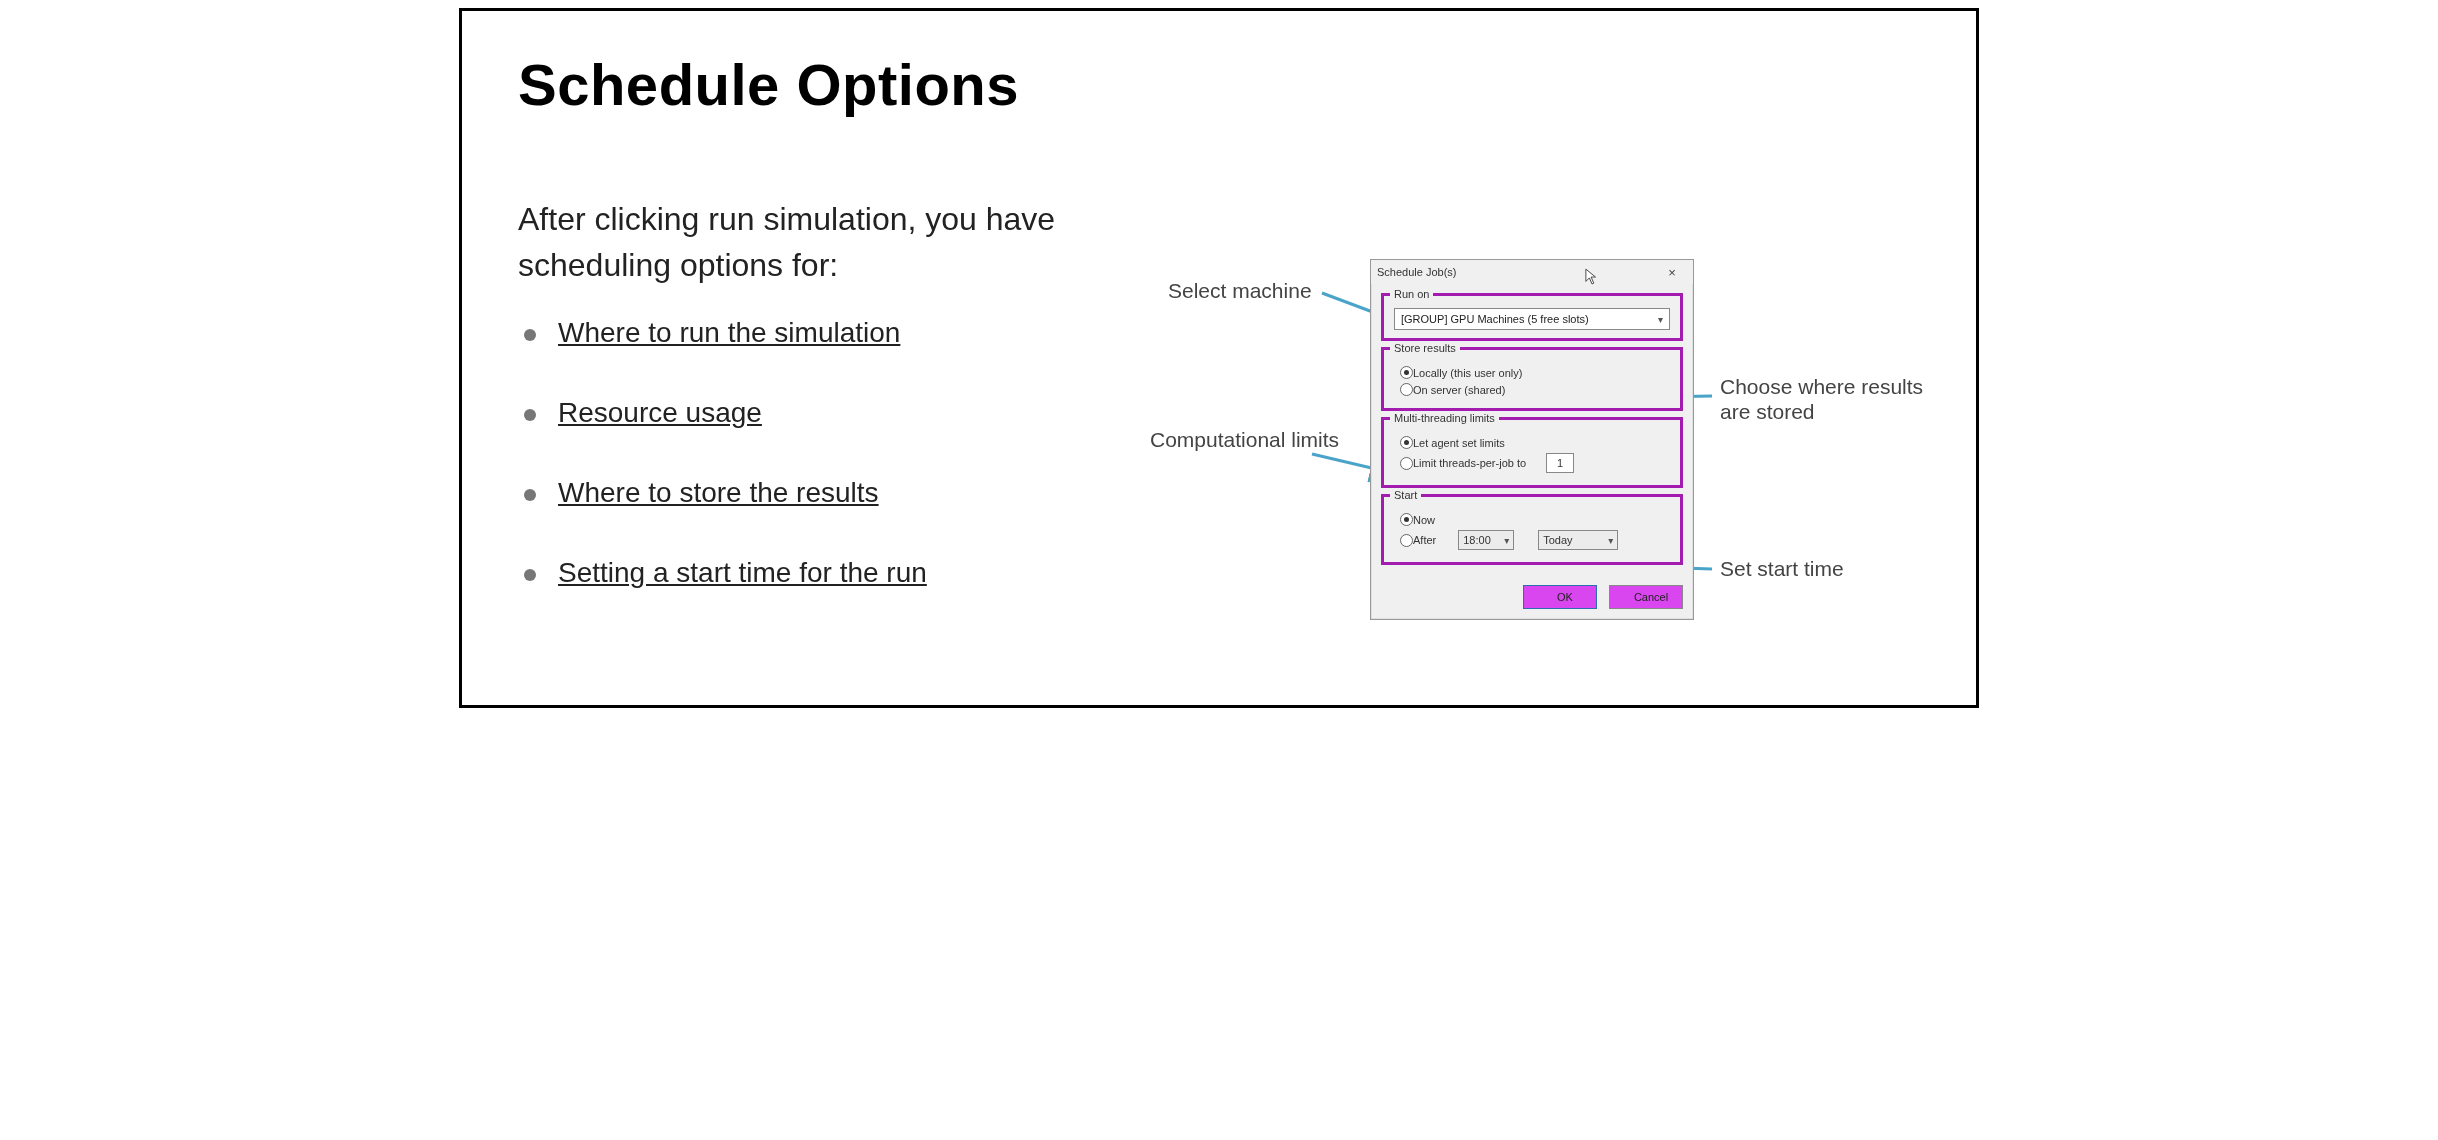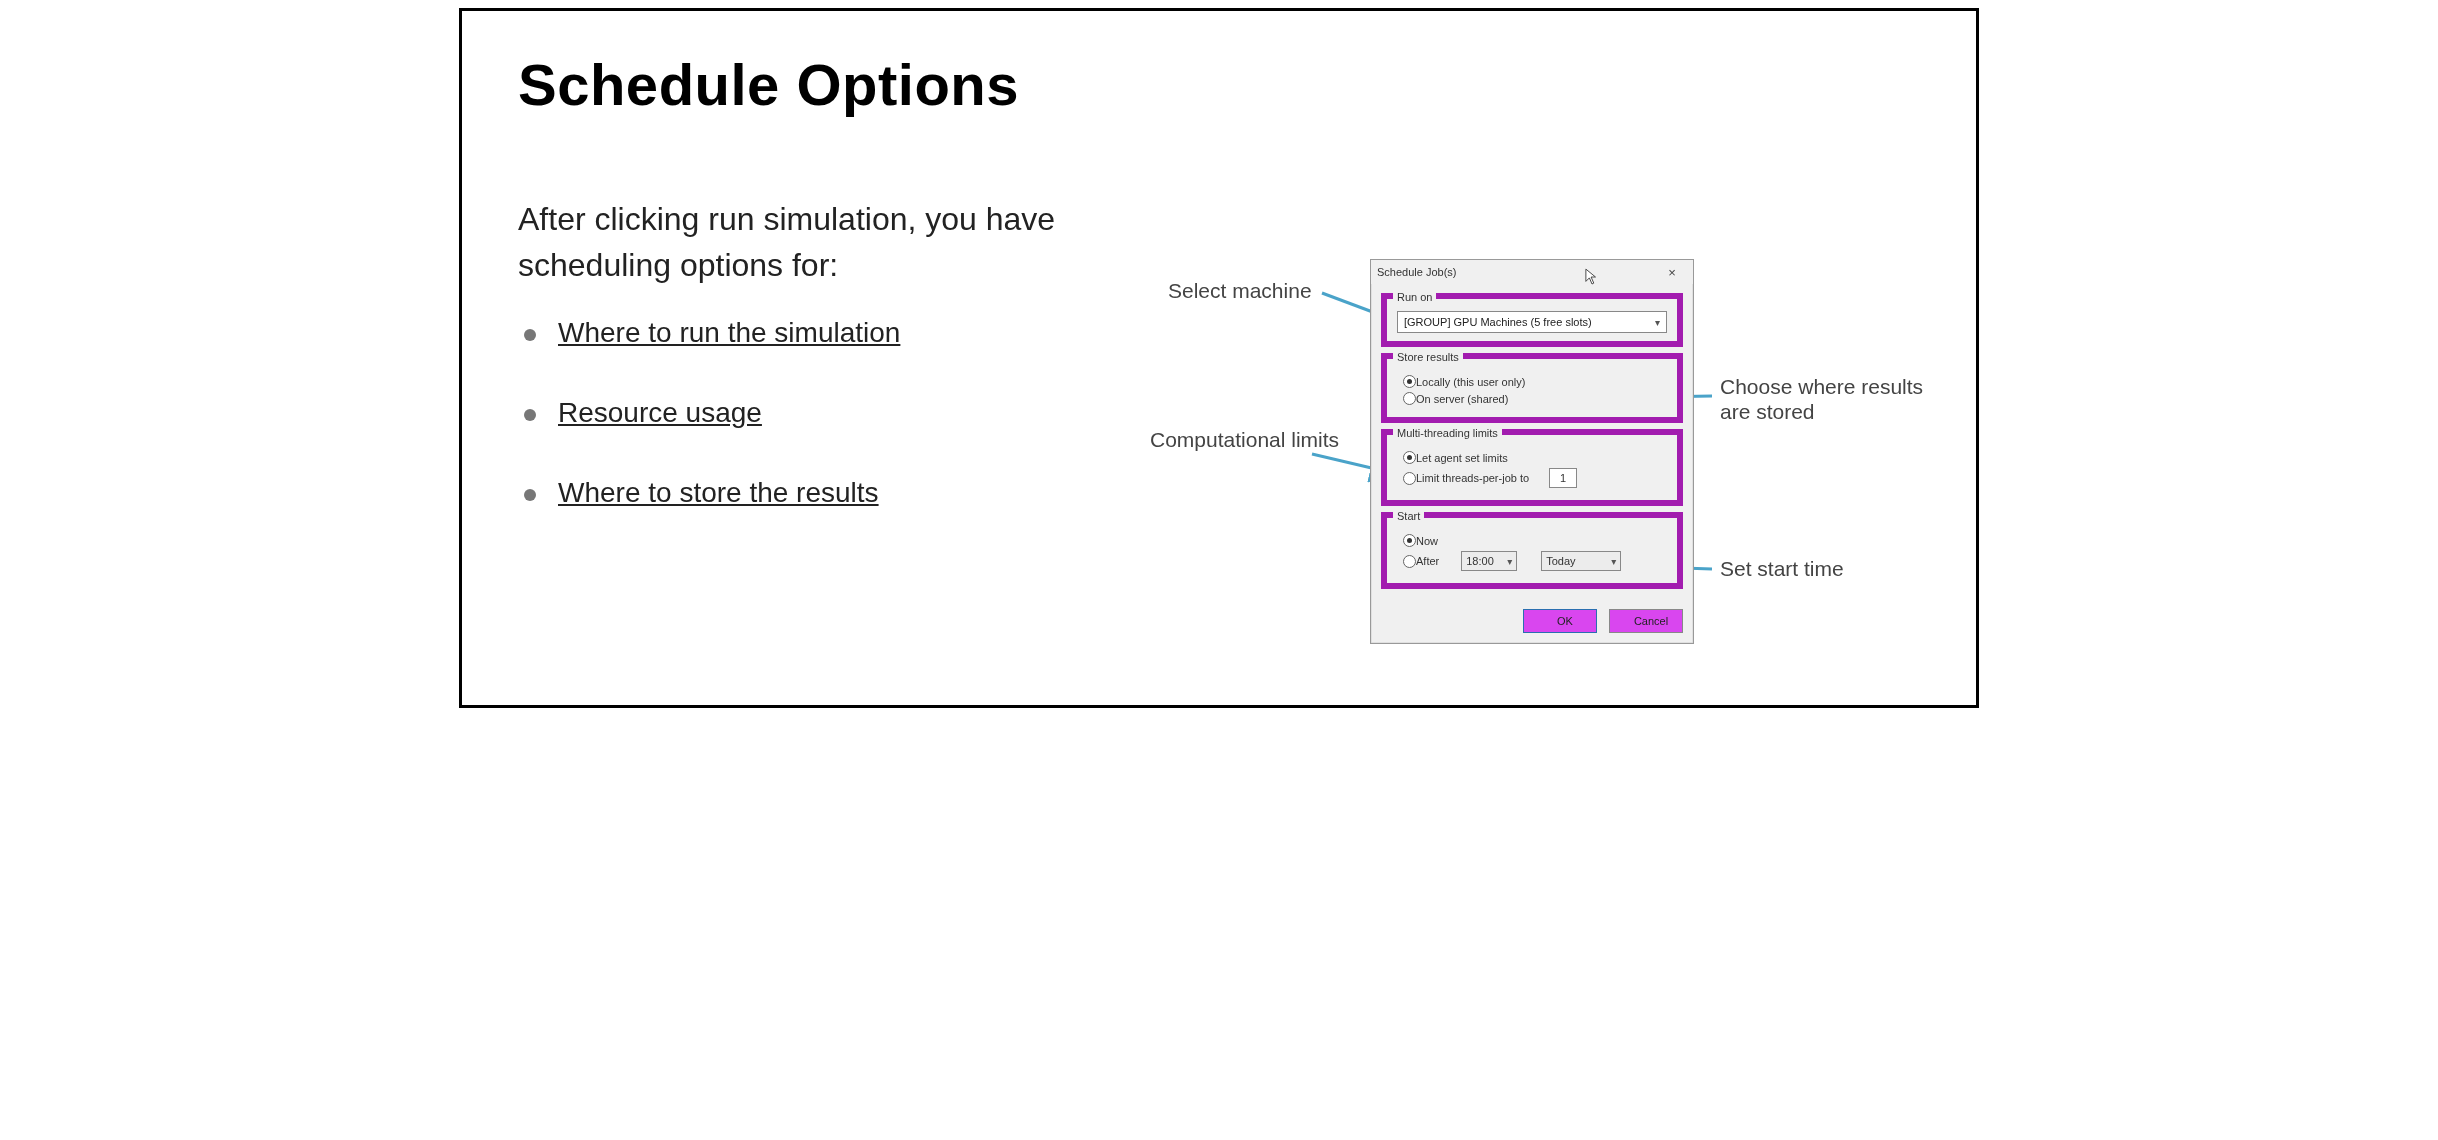--- a/index.html
+++ b/index.html
@@ -94,21 +94,21 @@
   .dlg-close {
     width: 30px;
     text-align: center;
     color: #444;
     font-size: 13px;
   }
   .dlg-body {
     padding: 3px 10px 8px 10px;
   }
   .gbox {
-    border: 6px solid #a21caf;
+    border: 3px solid #a21caf;
     background: #f0f0f0;
     margin-top: 6px;
     margin-bottom: 6px;
     padding: 12px 10px 8px 10px;
     position: relative;
   }
   .gbox .legend {
     position: absolute;
     top: -8px;
     left: 6px;
@@ -237,20 +237,21 @@
   <div class="slide">
 
     <div class="title">Schedule Options</div>
 
     <div class="intro">After clicking run simulation, you have scheduling options for:</div>
 
     <ul class="bullets">
       <li>Where to run the simulation</li>
       <li>Resource usage</li>
       <li>Where to store the results</li>
+      <li>Setting a start time for the run</li>
     </ul>
 
     <div class="callout" style="left:706px; top:268px;">Select machine</div>
     <div class="callout" style="left:1258px; top:363px; white-space:normal; width:210px; line-height:1.2;">Choose where results are stored</div>
     <div class="callout" style="left:688px; top:417px;">Computational limits</div>
     <div class="callout" style="left:1258px; top:546px;">Set start time</div>
 
     <svg class="arrows">
       <defs>
         <marker id="ah" markerWidth="10" markerHeight="10" refX="9" refY="5" orient="auto">

